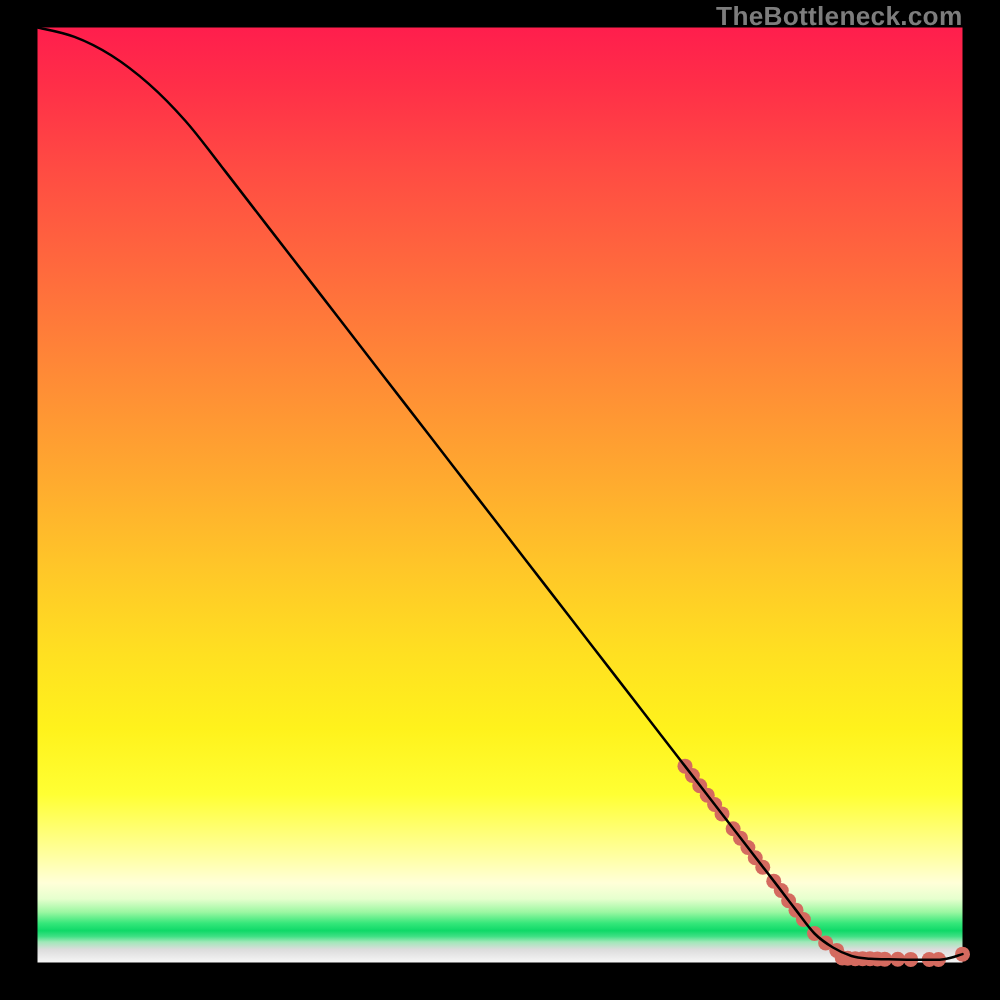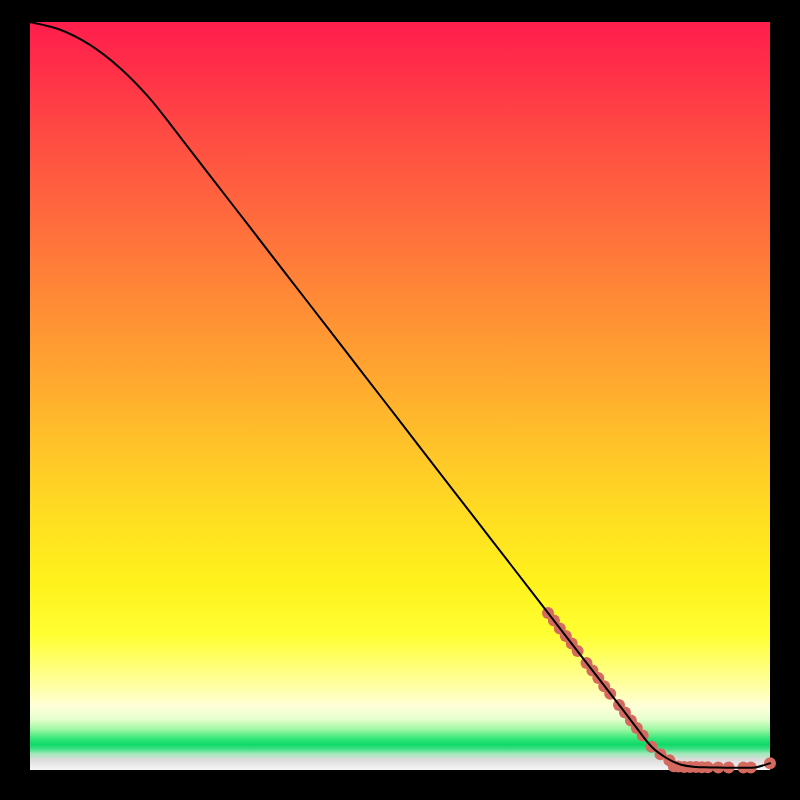--- a/index.html
+++ b/index.html
@@ -103,13 +103,14 @@
         <circle cx="677.8" cy="745.3" r="6" fill="#d46a5f"></circle>
         <circle cx="688.2" cy="745.4" r="6" fill="#d46a5f"></circle>
         <circle cx="698.6" cy="745.5" r="6" fill="#d46a5f"></circle>
         <circle cx="713.4" cy="745.6" r="6" fill="#d46a5f"></circle>
         <circle cx="720.8" cy="745.6" r="6" fill="#d46a5f"></circle>
         <circle cx="740.0" cy="741.3" r="6" fill="#d46a5f"></circle>
       </g>
     <path id="curve-path" fill="none" stroke="#000000" stroke-width="2" stroke-linecap="round" stroke-linejoin="round" d="M 0.0 0.0 C 5.3 1.3, 18.9 3.4, 29.6 7.5 C 40.3 11.5, 48.5 15.7, 59.2 22.4 C 69.9 29.2, 78.1 35.5, 88.8 44.9 C 99.5 54.3, 107.7 62.7, 118.4 74.8 C 129.1 86.9, 136.0 96.9, 148.0 112.2 C 160.0 127.5, 171.7 142.8, 185.0 160.1 C 198.3 177.3, 208.7 190.7, 222.0 207.9 C 235.3 225.2, 245.7 238.6, 259.0 255.8 C 272.3 273.0, 282.7 286.5, 296.0 303.7 C 309.3 320.9, 319.7 334.3, 333.0 351.6 C 346.3 368.8, 356.7 382.2, 370.0 399.4 C 383.3 416.7, 393.7 430.1, 407.0 447.3 C 420.3 464.5, 430.7 477.9, 444.0 495.2 C 457.3 512.4, 467.7 525.8, 481.0 543.0 C 494.3 560.3, 504.7 573.7, 518.0 590.9 C 531.3 608.2, 541.7 621.6, 555.0 638.8 C 568.3 656.0, 582.7 674.5, 592.0 686.7 C 601.3 698.8, 601.5 699.2, 606.8 706.1 C 612.1 713.0, 616.3 719.4, 621.6 724.8 C 626.9 730.2, 631.1 732.8, 636.4 736.0 C 641.7 739.3, 645.9 741.1, 651.2 742.8 C 656.5 744.4, 660.7 744.5, 666.0 745.0 C 671.3 745.5, 675.5 745.2, 680.8 745.4 C 686.1 745.5, 690.3 745.7, 695.6 745.8 C 700.9 745.8, 705.1 745.8, 710.4 745.8 C 715.7 745.7, 719.9 746.2, 725.2 745.4 C 730.5 744.6, 737.3 742.0, 740.0 741.3"></path>
   </svg>
 
+  <div class="watermark">TheBottleneck.com</div>
 </div>
 
 </body></html>

